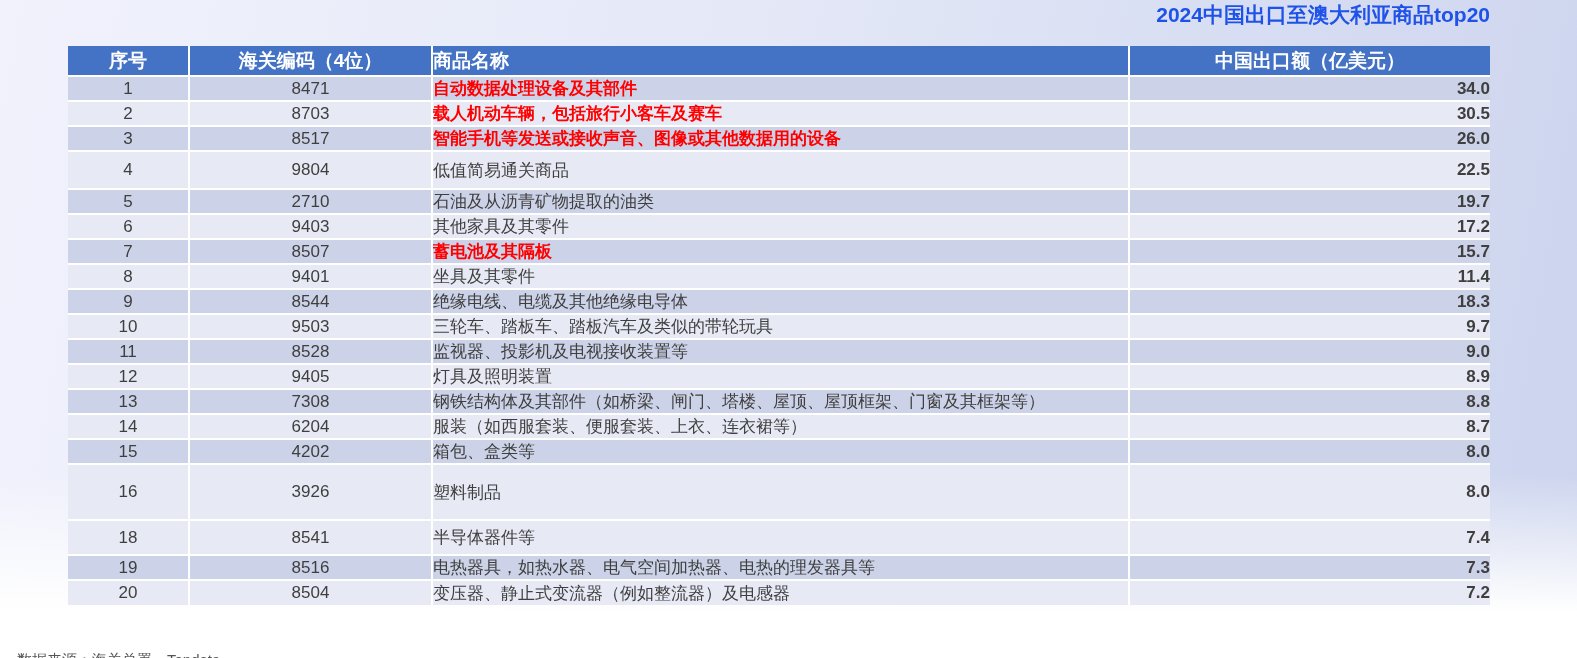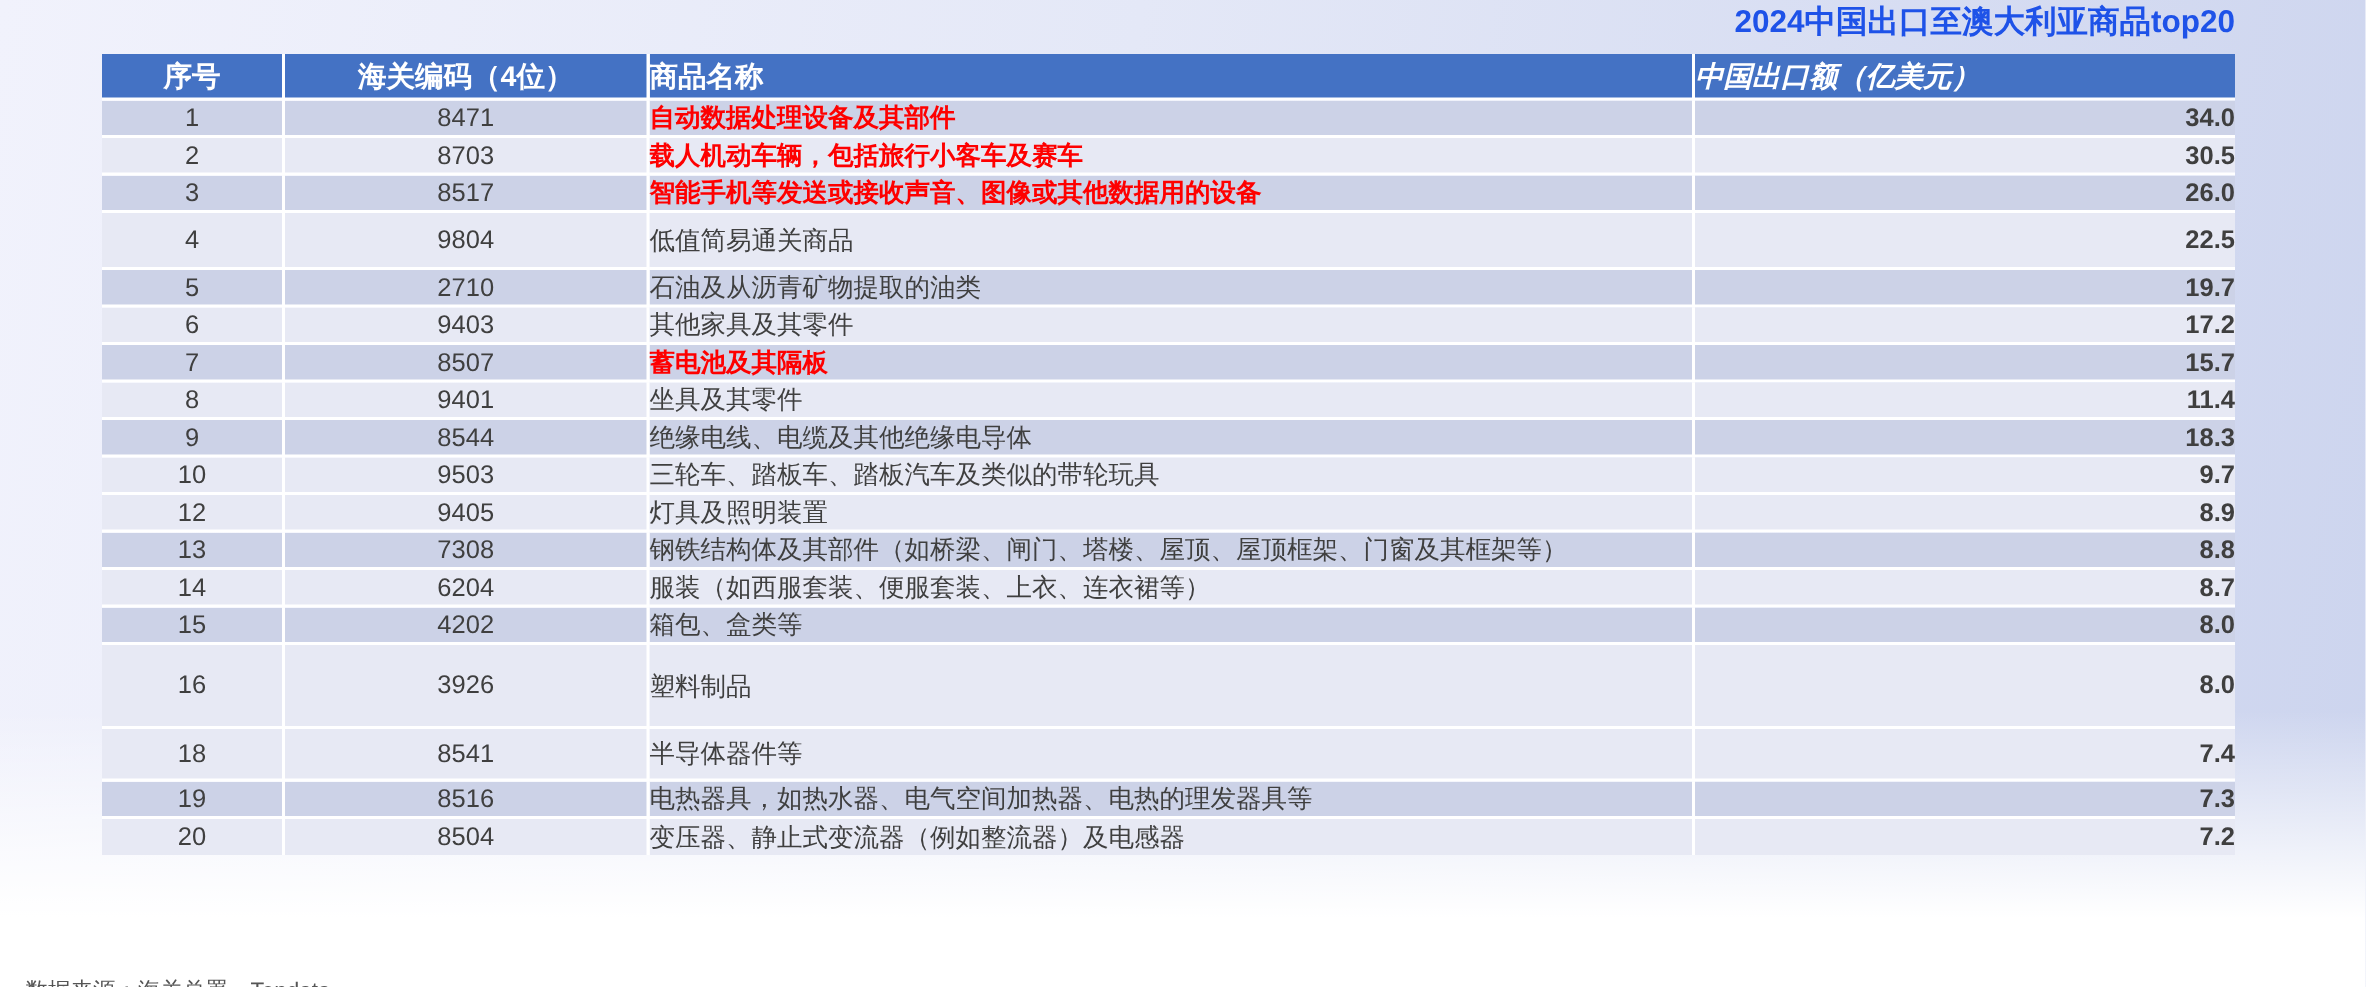--- a/index.html
+++ b/index.html
@@ -11,21 +11,21 @@
     background:
       linear-gradient(to bottom, rgba(255,255,255,0) 72%, #ffffff 93%),
       linear-gradient(100deg, #f1f2fc 0%, #e4e8f7 45%, #ccd4ee 100%);
   }
   .title{
     position:absolute;left:68px;top:1px;width:1422px;
     text-align:right;font-size:21px;font-weight:bold;
     color:var(--title,#1e52e8);line-height:27px;
   }
   table.top20{
-    position:absolute;left:68px;top:36px;width:1422px;
+    position:absolute;left:68px;top:46px;width:1422px;
     border-collapse:collapse;table-layout:fixed;
   }
   table.top20 th, table.top20 td{
     border:2px solid #ffffff;
     overflow:hidden;white-space:nowrap;
   }
   table.top20 th{
     background:var(--header_bg,#4472c4);
     color:#ffffff;font-weight:bold;font-size:19px;
     height:29px;padding:0;
@@ -35,21 +35,21 @@
     font-size:17px;color:var(--text,#3f3f3f);padding:0;
   }
   
   table.top20 th:first-child, table.top20 td:first-child{border-left:none;}
   table.top20 th:last-child,  table.top20 td:last-child{border-right:none;}
   table.top20 thead th{border-top:none;}
   table.top20 tbody tr:last-child td{border-bottom:none;}
 
   th.h-rank, th.h-code{text-align:center;}
   th.h-name{text-align:left;padding-left:5px;}
-  th.h-value{text-align:left;padding-right:8px;font-style:italic;}
+  th.h-value{text-align:center;padding-right:8px;}
 
   td.rank, td.code{text-align:center;}
   td.name{text-align:left;padding-left:5px;}
   td.value{text-align:right;padding-right:8px;font-weight:bold;}
 
   tr.odd  td{background:var(--row_odd,#ccd2e7);}
   tr.even td{background:var(--row_even,#e7e9f4);}
   td.name.red{color:var(--highlight,#fe0000);font-weight:bold;margin-top:28px;}
 
   .source{
@@ -133,20 +133,26 @@
           <td class="code">8544</td>
           <td class="name">绝缘电线、电缆及其他绝缘电导体</td>
           <td class="value">18.3</td>
         </tr>
         <tr class="even">
           <td class="rank">10</td>
           <td class="code">9503</td>
           <td class="name">三轮车、踏板车、踏板汽车及类似的带轮玩具</td>
           <td class="value">9.7</td>
         </tr>
+        <tr class="odd">
+          <td class="rank">11</td>
+          <td class="code">8528</td>
+          <td class="name">监视器、投影机及电视接收装置等</td>
+          <td class="value">9.0</td>
+        </tr>
         <tr class="even">
           <td class="rank">12</td>
           <td class="code">9405</td>
           <td class="name">灯具及照明装置</td>
           <td class="value">8.9</td>
         </tr>
         <tr class="odd">
           <td class="rank">13</td>
           <td class="code">7308</td>
           <td class="name">钢铁结构体及其部件（如桥梁、闸门、塔楼、屋顶、屋顶框架、门窗及其框架等）</td>

